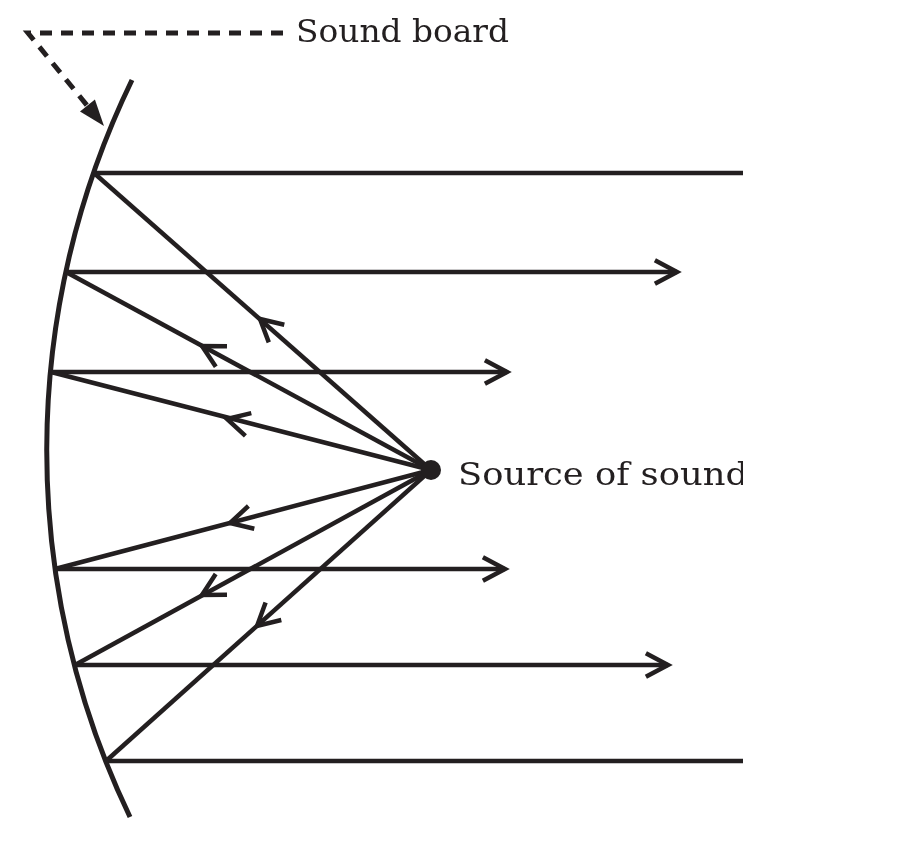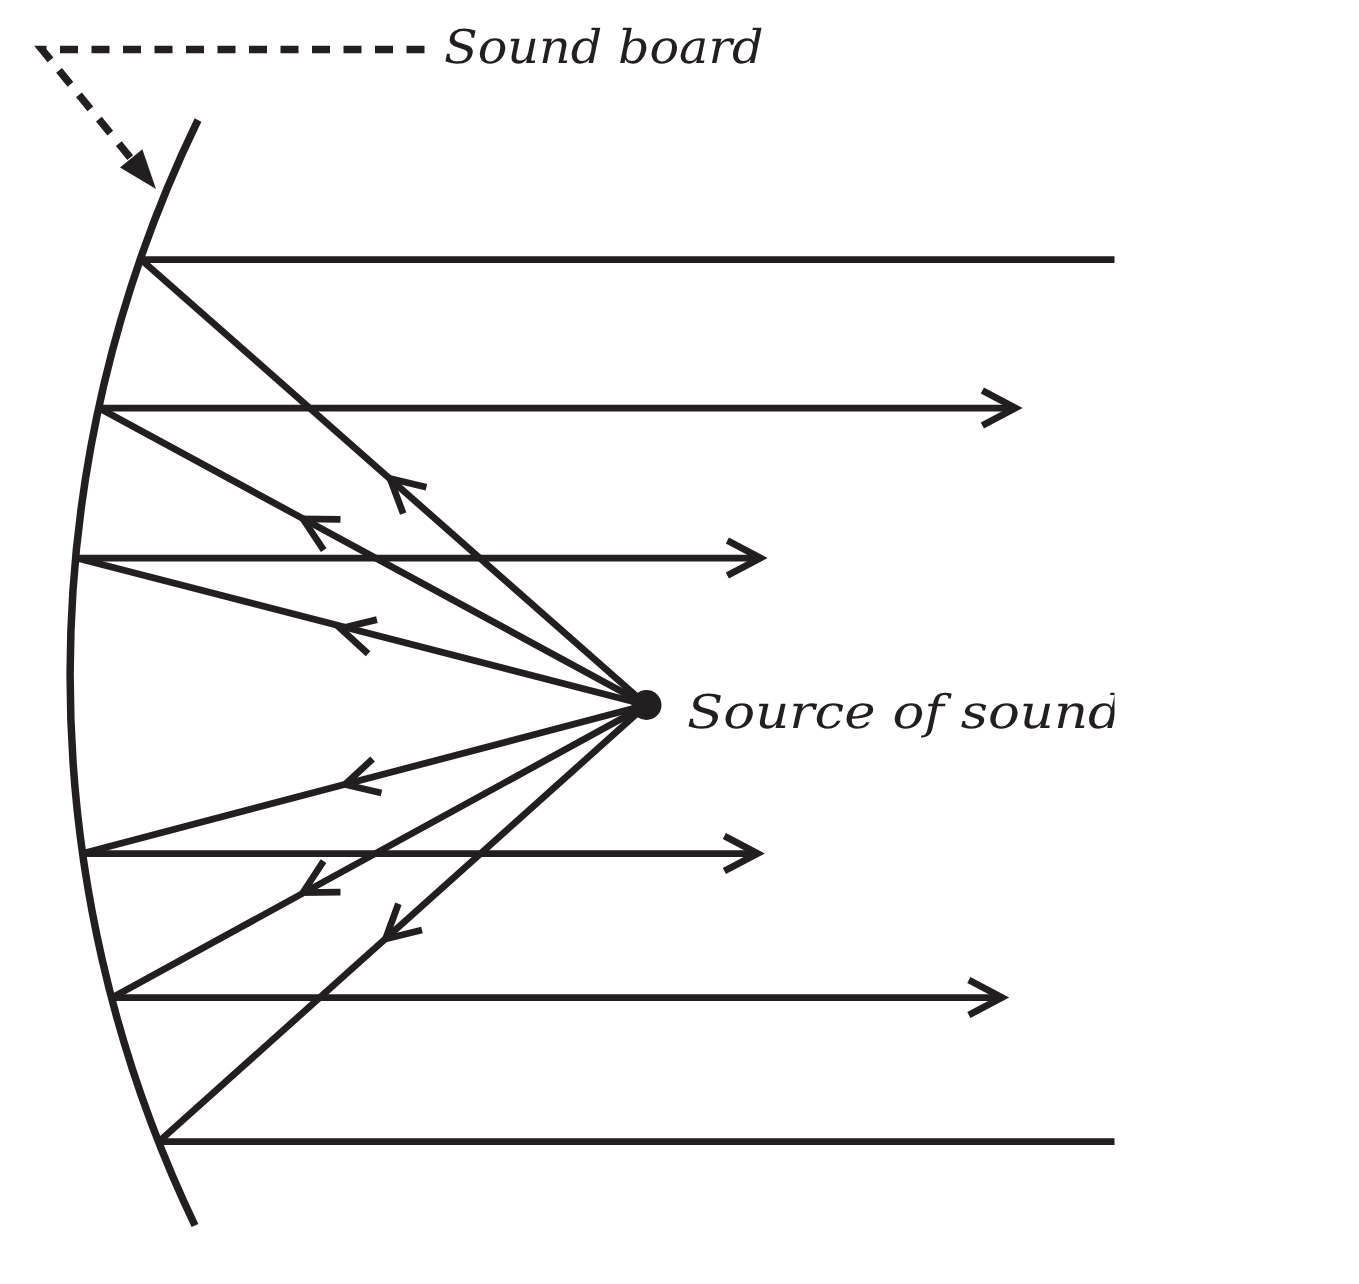--- a/index.html
+++ b/index.html
@@ -6,21 +6,20 @@
     margin: 0;
     padding: 0;
     background: #ffffff;
   }
   .canvas {
     position: relative;
     width: 743px;
     height: 856px;
     background: #ffffff;
     overflow: hidden;
-    font-style: italic;
   }
   svg {
     display: block;
   }
   text {
     font-family: "DejaVu Serif", "Liberation Serif", serif;
   }
 </style>
 </head>
 <body>

